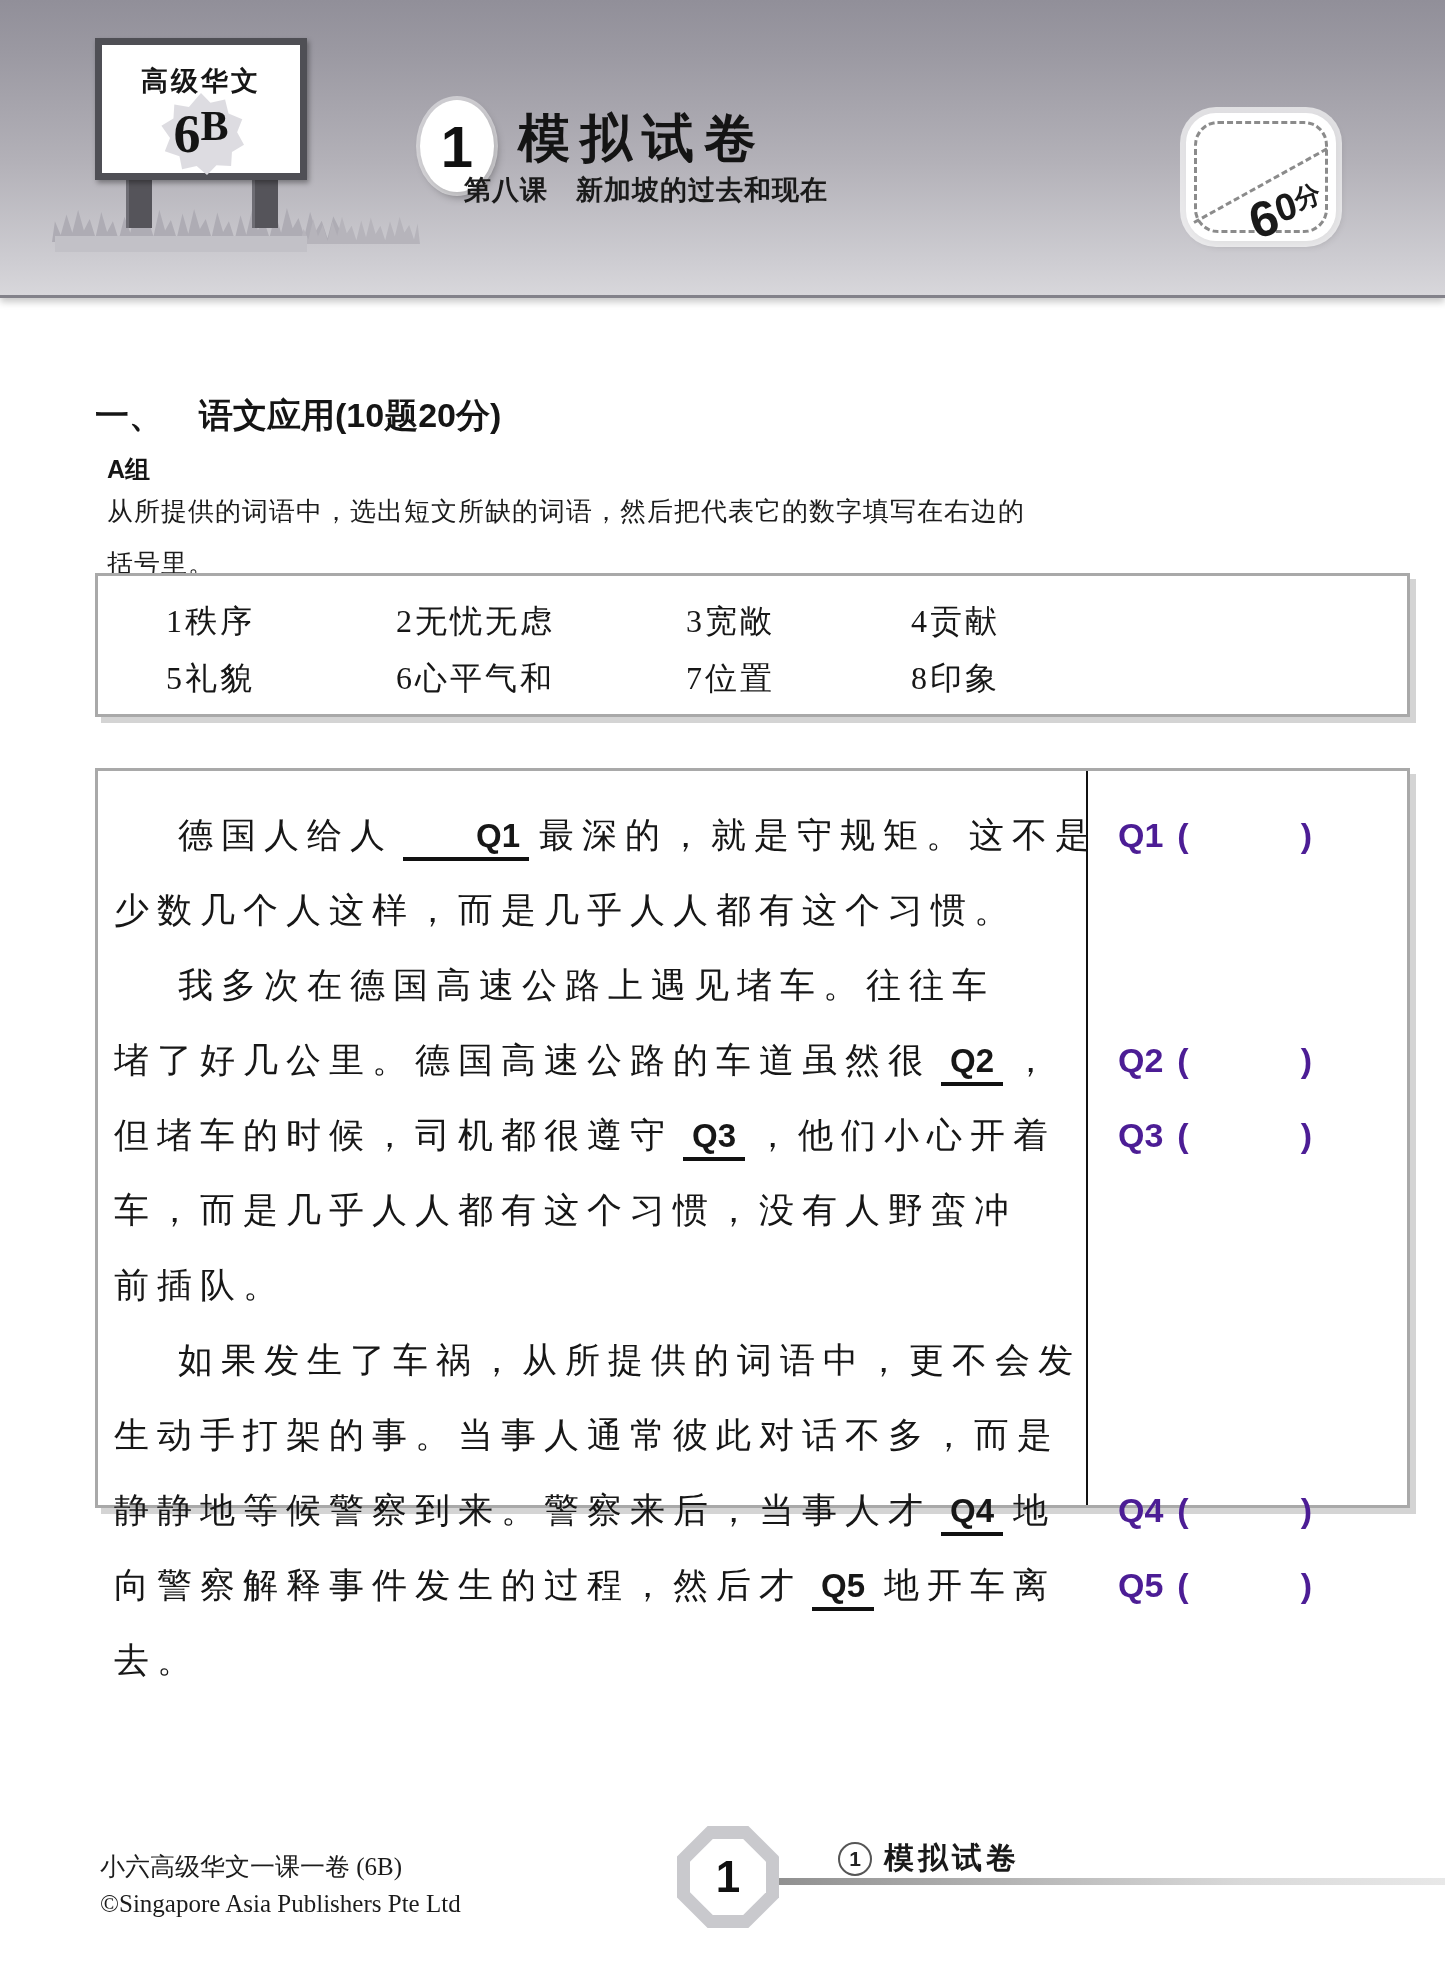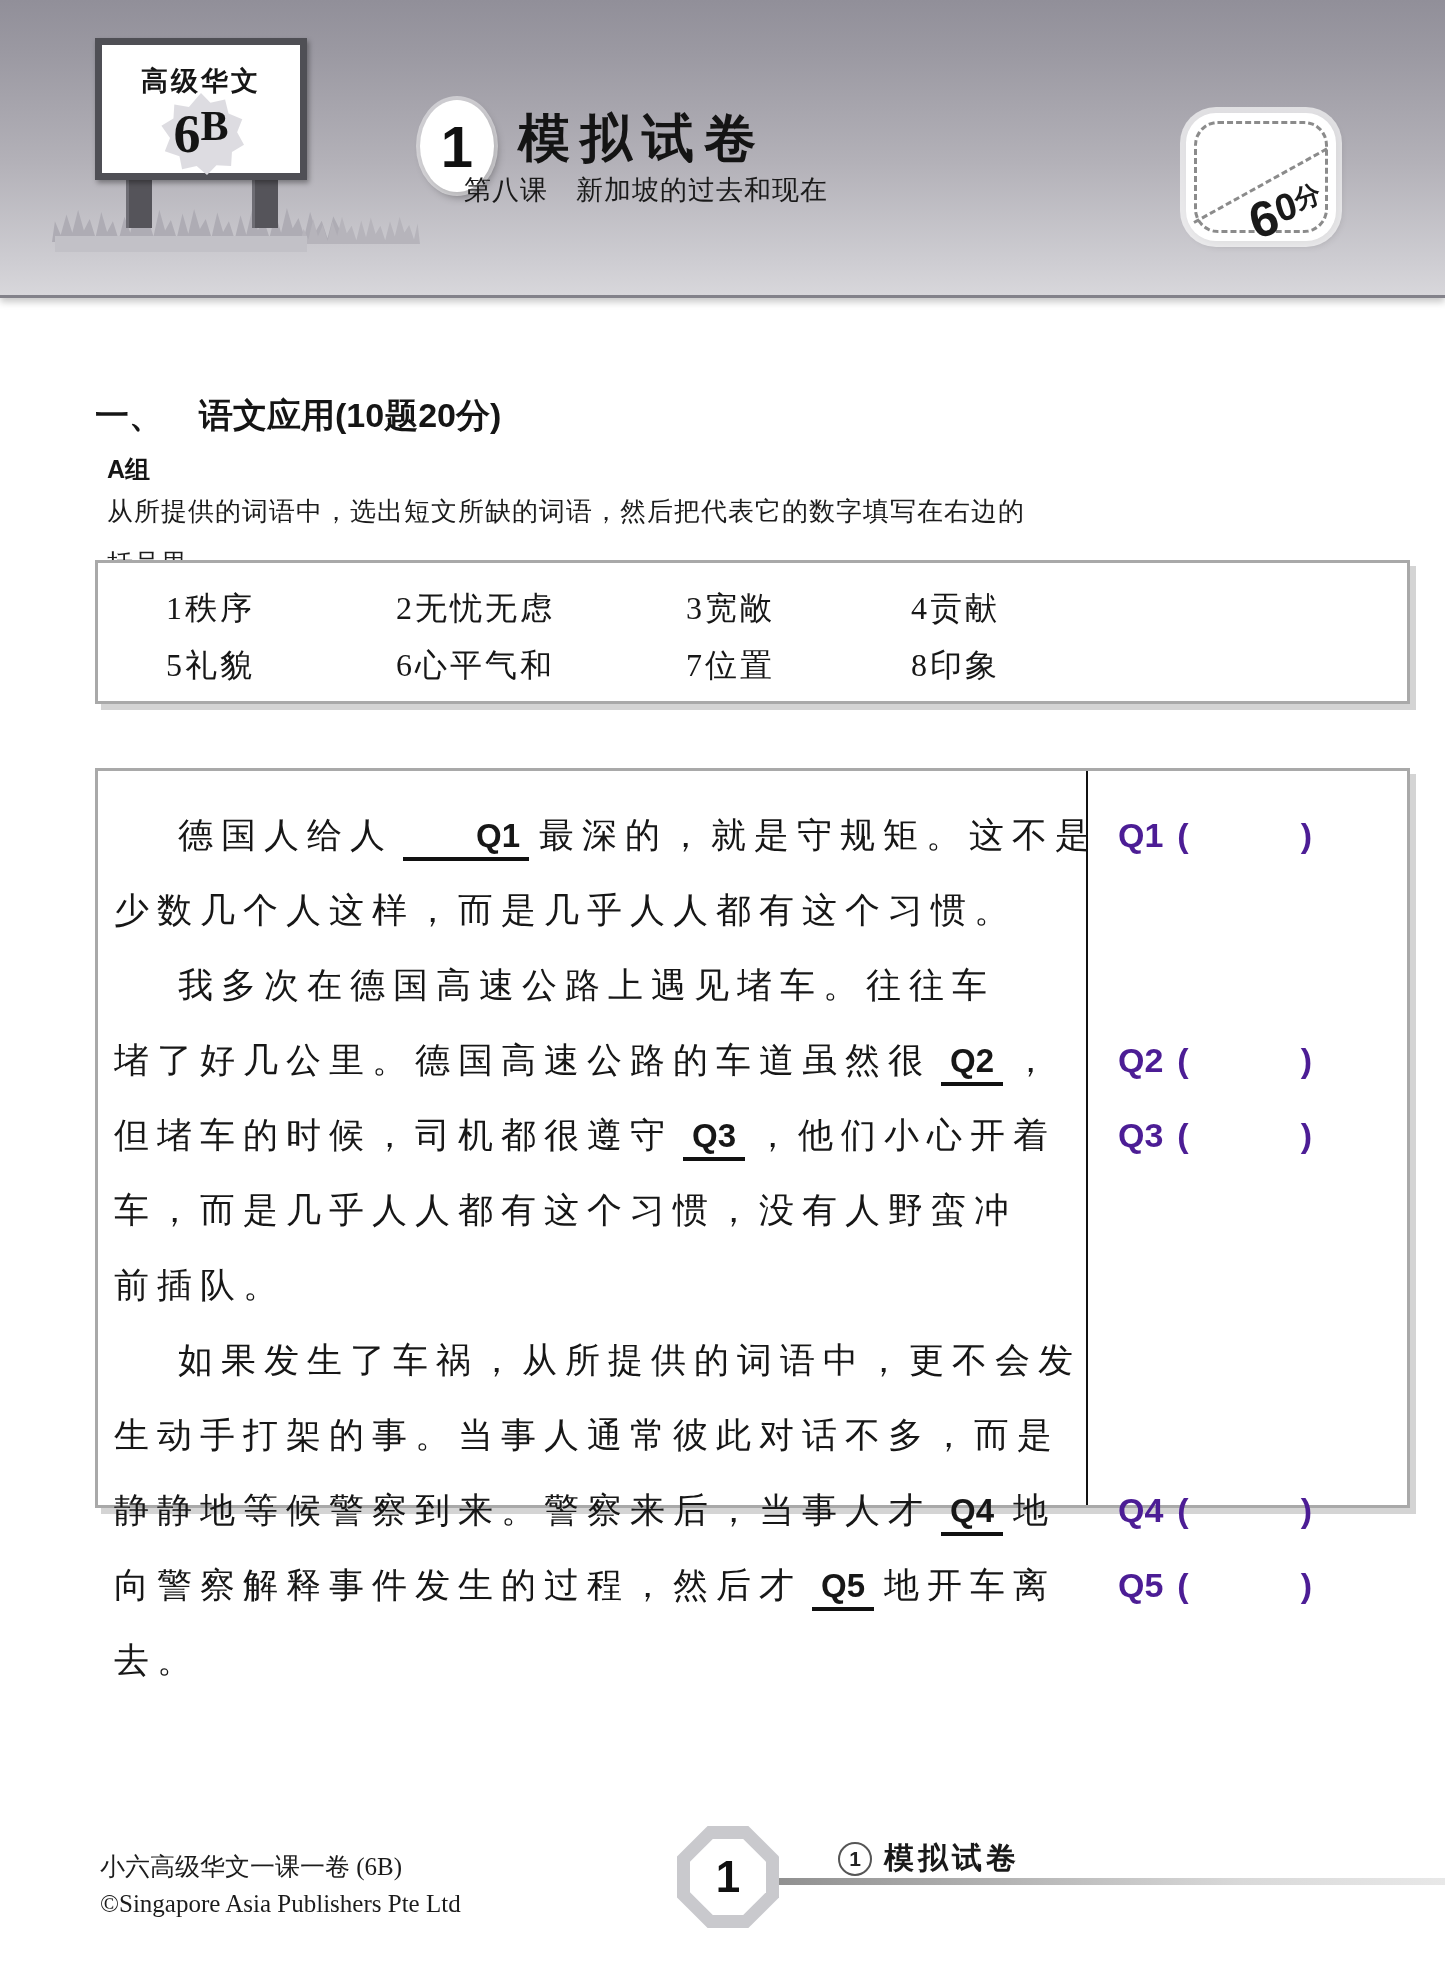--- a/index.html
+++ b/index.html
@@ -53,21 +53,21 @@
   .board-letter { position:relative; top:-12px; font-family:"Liberation Serif", serif; font-weight:bold; font-size:42px; color:#141414; }
 
   .lesson-circle {
     position:absolute; left:420px; top:100px; width:74px; height:92px;
     background:#ffffff; border-radius:50%;
     box-shadow:0 0 0 4px rgba(255,255,255,0.45), 3px 5px 9px rgba(0,0,0,0.35);
     display:flex; align-items:center; justify-content:center;
     font-size:58px; font-weight:bold; color:#101010;
   }
   .main-title { position:absolute; left:518px; top:104px; font-size:52px; font-weight:bold; letter-spacing:10px; color:#141414; }
-  .subtitle   { position:absolute; left:464px; top:172px; font-size:27px; font-weight:normal; letter-spacing:1px; color:#1a1a1a; }
+  .subtitle   { position:absolute; left:464px; top:172px; font-size:27px; font-weight:bold; letter-spacing:1px; color:#1a1a1a; }
 
   .score-stamp {
     position:absolute; left:1186px; top:113px; width:150px; height:128px;
     background:#ffffff; border-radius:30px;
     box-shadow:0 0 0 6px rgba(255,255,255,0.65), 3px 4px 8px rgba(0,0,0,0.18);
   }
   .stamp-dash {
     position:absolute; left:8px; top:8px; right:8px; bottom:8px;
     border:3px dashed #8b8b8b; border-radius:24px;
   }
@@ -88,21 +88,21 @@
 
   
   .section-heading { position:absolute; left:95px; top:393px; display:flex; font-size:34px; font-weight:bold; color:#151515; }
   .sec-num { margin-right:36px; }
   .instruction { position:absolute; left:107px; top:447px; display:flex;flex-direction:column; }
   .group-label { font-size:25px; font-weight:bold; margin-top:6px; margin-right:24px; color:#151515; }
   .instr-text { font-family:"Liberation Serif", serif; font-size:26px; line-height:52px; letter-spacing:1px; color:#1c1c1c; }
 
   
   .word-bank {
-    position:absolute; left:95px; top:560px; width:1315px; height:144px;
+    position:absolute; left:95px; top:573px; width:1315px; height:144px;
     background:#ffffff; border:3px solid #a9a9a9;
     box-shadow:6px 6px 0 #d4d4d4;
     display:grid; grid-template-columns:230px 290px 225px auto;
     padding:24px 0 0 68px;
     font-family:"Liberation Serif", serif; font-size:32px; letter-spacing:3px; color:#171717;
   }
 
   
   .passage-box {
     position:absolute; left:95px; top:768px; width:1315px; height:740px;

